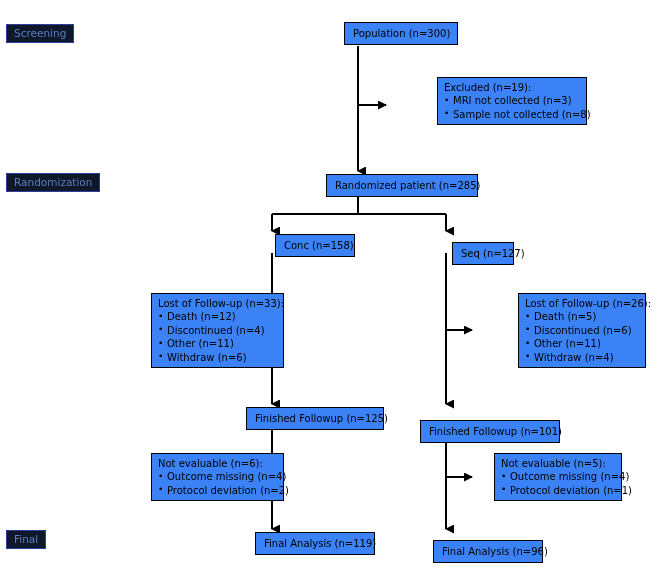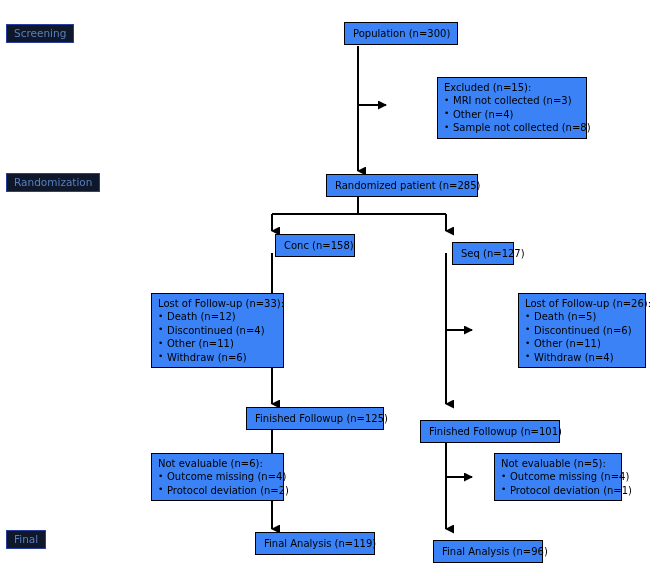--- a/index.html
+++ b/index.html
@@ -125,24 +125,23 @@
 
   <div class="stage" style="left:6px; top:173px;">Randomization</div>
 
   <div class="stage" style="left:6px; top:530px;">Final</div>
 
   <div class="node center" style="left:301px; top:22px; width:114px;">
     <span class="title">Population (n=300)</span>
   </div>
 
   <div class="node" style="left:394px; top:77px; width:150px;">
-    <span class="title">Excluded (n=15):</span>
+    <span class="title">Excluded (n=19):</span>
     <ul>
       <li>MRI not collected (n=3)</li>
-      <li>Other (n=4)</li>
       <li>Sample not collected (n=8)</li>
     </ul>
   </div>
 
   <div class="node center" style="left:283px; top:174px; width:152px;">
     <span class="title">Randomized patient (n=285)</span>
   </div>
 
   <div class="node center" style="left:232px; top:234px; width:80px;">
     <span class="title">Conc (n=158)</span>

